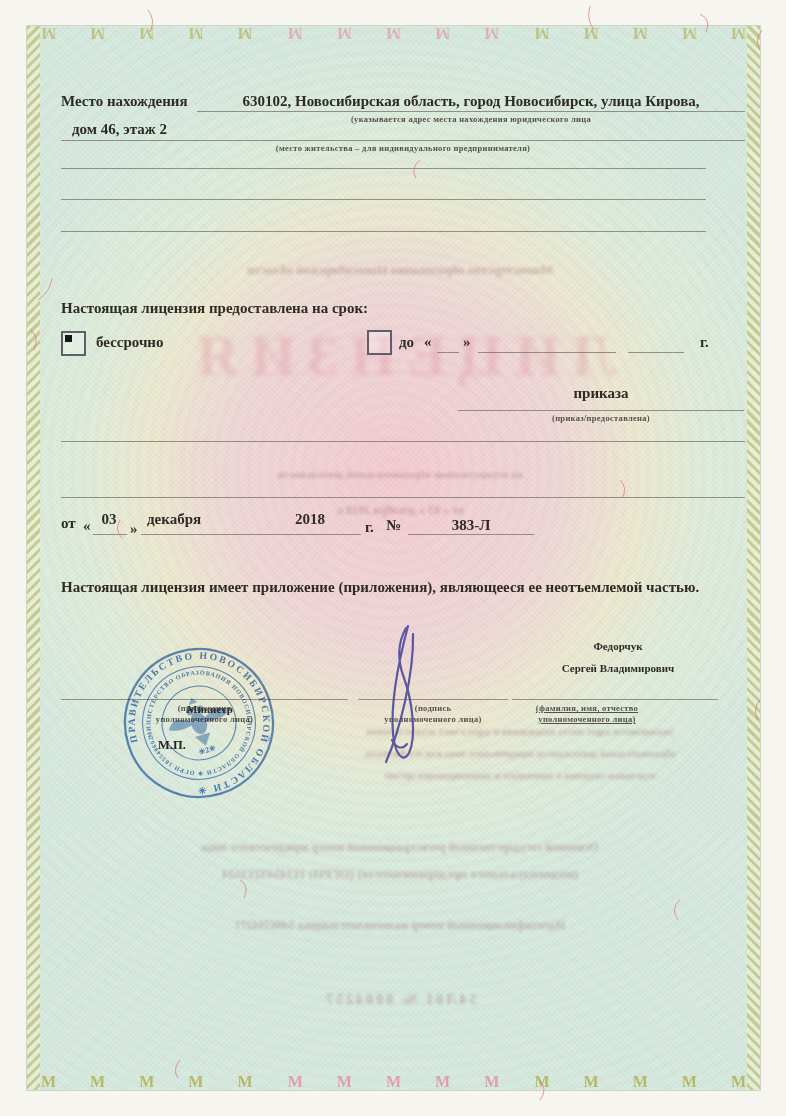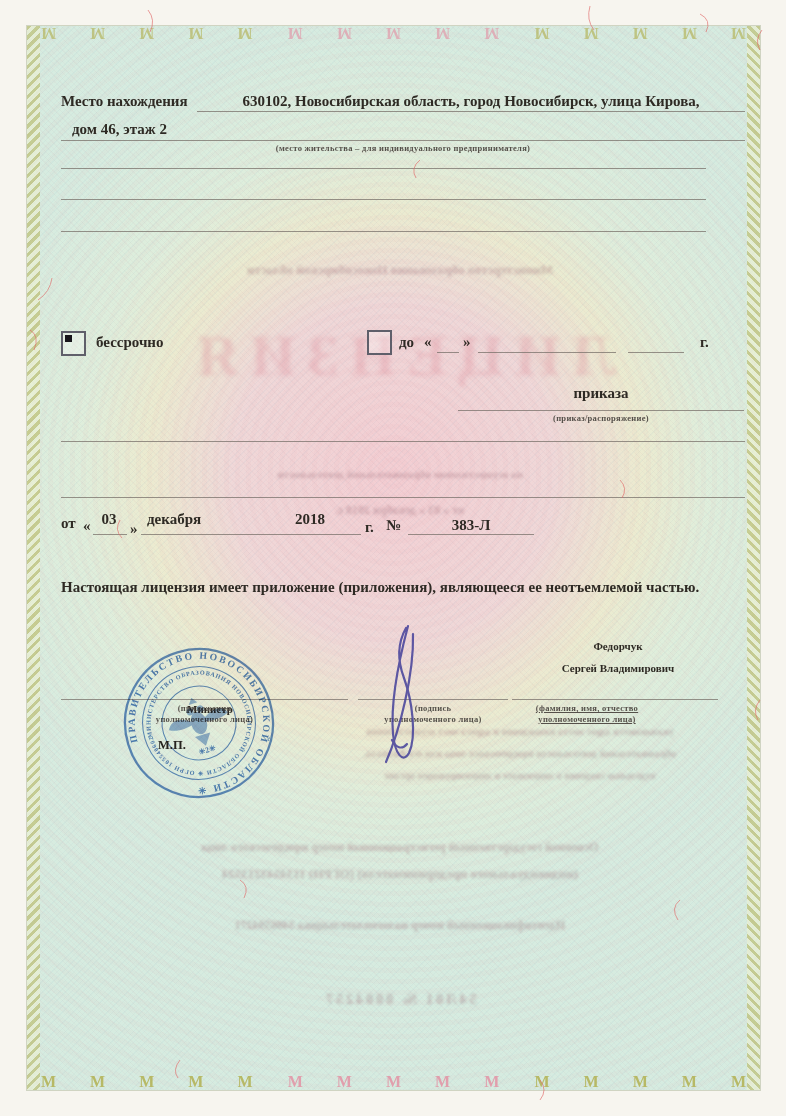--- a/index.html
+++ b/index.html
@@ -74,43 +74,45 @@
   <div class="ghost" style="left:300px;top:748px;width:440px;font-size:10px;">образовательной деятельности юридического лица или его филиала,</div>
   <div class="ghost" style="left:300px;top:770px;width:440px;font-size:10px;">отдельные сведения о лицензиате и лицензирующем органе</div>
   <div class="ghost" style="left:140px;top:840px;width:520px;font-size:12px;">Основной государственный регистрационный номер юридического лица</div>
   <div class="ghost" style="left:140px;top:866px;width:520px;font-size:13px;">(индивидуального предпринимателя) (ОГРН)    1134543213524</div>
   <div class="ghost" style="left:160px;top:918px;width:480px;font-size:12px;">Идентификационный номер налогоплательщика    5406594271</div>
   <div class="ghost" style="left:190px;top:992px;width:420px;font-size:14px;letter-spacing:3px;">54Л01  №  0004257</div>
 
   <div class="t" style="left:61px;top:93px;">Место нахождения</div>
   <div class="t ctr" style="left:197px;top:93px;width:548px;">630102, Новосибирская область, город Новосибирск, улица Кирова,</div>
   <div class="rule" style="left:197px;top:111px;width:548px;"></div>
+  <div class="cap" style="left:197px;top:114px;width:548px;">(указывается адрес места нахождения юридического лица</div>
   <div class="t" style="left:72px;top:121px;">дом 46, этаж 2</div>
   <div class="rule" style="left:61px;top:140px;width:684px;"></div>
   <div class="cap" style="left:61px;top:143px;width:684px;">(место жительства – для индивидуального предпринимателя)</div>
   <div class="rule" style="left:61px;top:168px;width:645px;"></div>
   <div class="rule" style="left:61px;top:199px;width:645px;"></div>
   <div class="rule" style="left:61px;top:231px;width:645px;"></div>
 
+  <div class="t" style="left:61px;top:300px;">Настоящая лицензия предоставлена на срок:</div>
   <div class="chk" style="left:61px;top:331px;">
       <span class="mark"></span>
     </div>
   <div class="t" style="left:96px;top:334px;text-align:right;">бессрочно</div>
   <div class="chk" style="left:367px;top:330px;"></div>
   <div class="t" style="left:399px;top:334px;">до</div>
   <div class="t" style="left:424px;top:334px;">«</div>
   <div class="rule" style="left:437px;top:352px;width:22px;"></div>
   <div class="t" style="left:463px;top:334px;">»</div>
   <div class="rule" style="left:478px;top:352px;width:138px;"></div>
   <div class="rule" style="left:628px;top:352px;width:56px;"></div>
   <div class="t" style="left:700px;top:334px;">г.</div>
 
   <div class="t ctr" style="left:458px;top:385px;width:286px;text-align:center;">приказа</div>
   <div class="rule" style="left:458px;top:410px;width:286px;"></div>
-  <div class="cap" style="left:458px;top:413px;width:286px;">(приказ/распоряжение)</div>
+  <div class="cap" style="left:458px;top:413px;width:286px;">(приказ/предоставлена)</div>
   <div class="rule" style="left:61px;top:441px;width:684px;"></div>
   <div class="rule" style="left:61px;top:497px;width:684px;"></div>
 
   <div class="t" style="left:61px;top:515px;">от</div>
   <div class="t" style="left:83px;top:518px;">«</div>
   <div class="t ctr" style="left:90px;top:511px;width:38px;">03</div>
   <div class="rule" style="left:93px;top:534px;width:34px;"></div>
   <div class="t" style="left:130px;top:521px;">»</div>
   <div class="t" style="left:147px;top:511px;">декабря</div>
   <div class="rule" style="left:141px;top:534px;width:220px;"></div>

